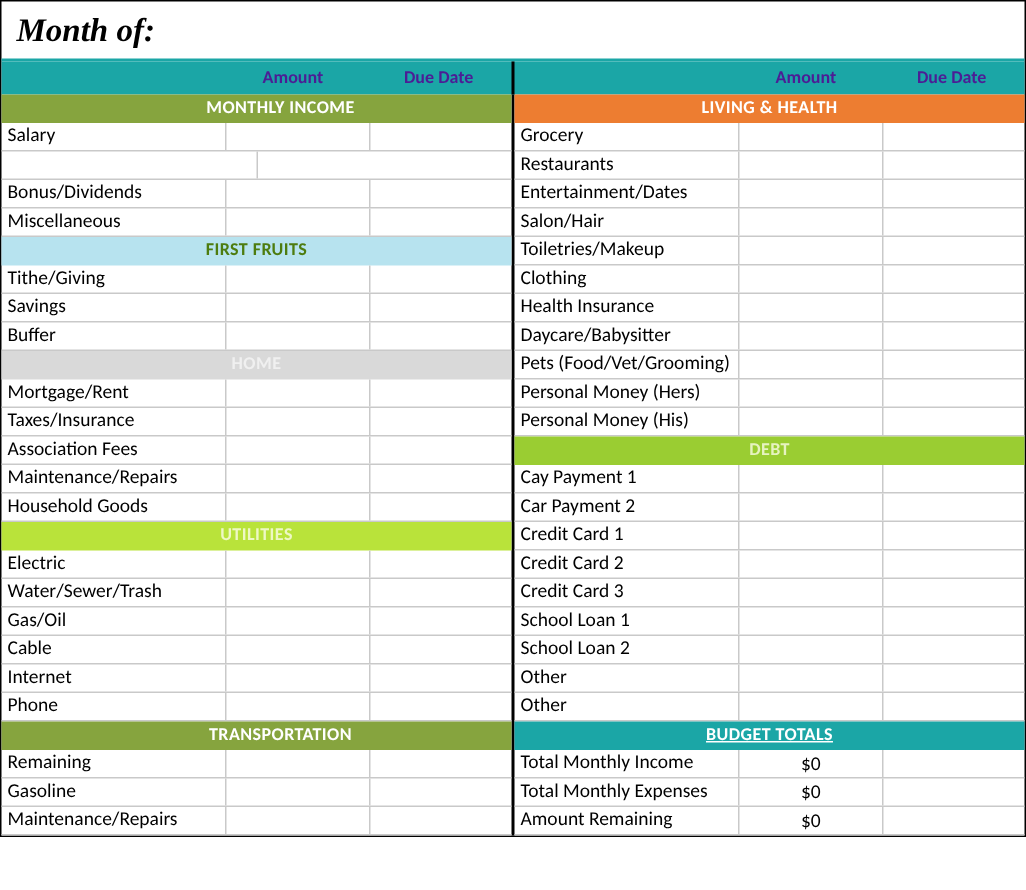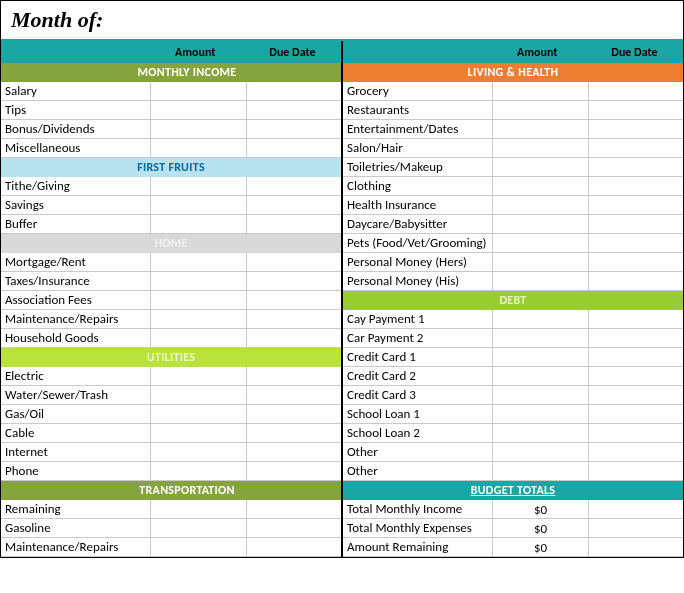--- a/index.html
+++ b/index.html
@@ -1,29 +1,29 @@
 <!DOCTYPE html>
 <html><head>
 <meta charset="utf-8">
 <style>
   * { box-sizing: border-box; margin: 0; padding: 0; }
   body { font-family: Calibri, Arial, sans-serif; font-size: 13px; background: #fff; width: 684px; }
   .container { border: 1px solid #000; }
   .month-row { padding: 6px 10px; font-family: 'Brush Script MT', cursive; font-size: 22px; font-weight: bold; font-style: italic; border-bottom: 2px solid #1ba6a6; }
-  .header-row { display: flex; background: #1ba6a6; color: #000000; font-weight: bold; height: 22px; }
+  .header-row { display: flex; background: #1ba6a6; color: #4c1d95; font-weight: bold; height: 22px; }
   .header-row .side { flex: 1; display: flex; }
   .header-row .side:first-child { border-right: 2px solid #000; }
   .hdr-label { flex: 1.5; }
   .hdr-amount, .hdr-due { flex: 1; text-align: center; line-height: 22px; font-size: 12px; }
   .columns { display: flex; }
   .col { flex: 1; display: flex; flex-direction: column; }
   .col-left { border-right: 2px solid #000; }
   .section-hdr { text-align: center; font-weight: bold; font-size: 12px; height: 19px; line-height: 19px; letter-spacing: 0.3px; }
   .bg-olive { background: #86a43e; color: #fff; padding-left: 32px; }
-  .bg-lightblue { background: #b7e3ef; color: #0369a1; }
+  .bg-lightblue { background: #b7e3ef; color: #4d7c0f; }
   .bg-gray { background: #d9d9d9; color: #f0f0f0; }
   .bg-lime { background: #b9e33a; color: #eef8c4; }
   .bg-orange { background: #ed7d31; color: #fff; }
   .bg-green2 { background: #9acd32; color: #e6f3c0; }
   .bg-teal { background: #1ba6a6; color: #fff; text-decoration: underline; }
   .row { display: flex; height: 19px; border-bottom: 1px solid #c9c9c9; }
   .cell-label { flex: 1.5; padding: 1px 4px; border-right: 1px solid #c9c9c9; overflow: hidden; white-space: nowrap; }
   .cell-amount { flex: 1; border-right: 1px solid #c9c9c9; text-align: center; line-height: 19px; }
   .cell-due { flex: 1; text-align: center; line-height: 19px; }
   .totals-row { font-weight: normal; }
@@ -51,21 +51,20 @@
 
   <div class="columns">
     <div class="col col-left" id="col-left">
         <div class="section-hdr bg-olive">MONTHLY INCOME</div>
         <div class="row">
           <div class="cell-label">Salary</div>
           <div class="cell-amount"></div>
           <div class="cell-due"></div>
         </div>
         <div class="row">
-          <div class="cell-label">Tips</div>
           <div class="cell-amount"></div>
           <div class="cell-due"></div>
         </div>
         <div class="row">
           <div class="cell-label">Bonus/Dividends</div>
           <div class="cell-amount"></div>
           <div class="cell-due"></div>
         </div>
         <div class="row">
           <div class="cell-label">Miscellaneous</div>

